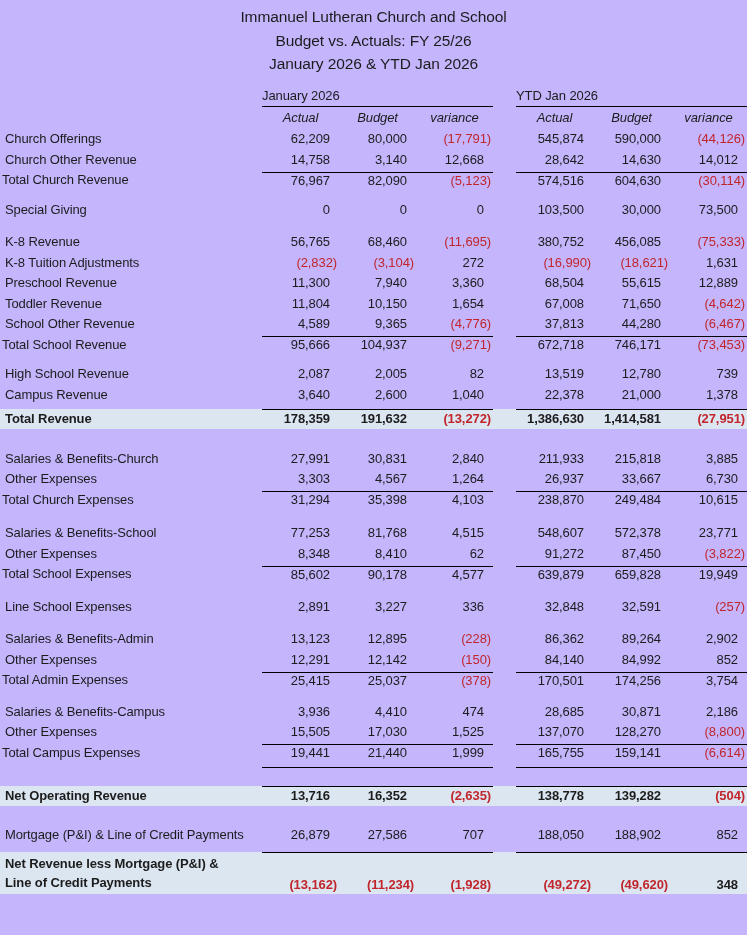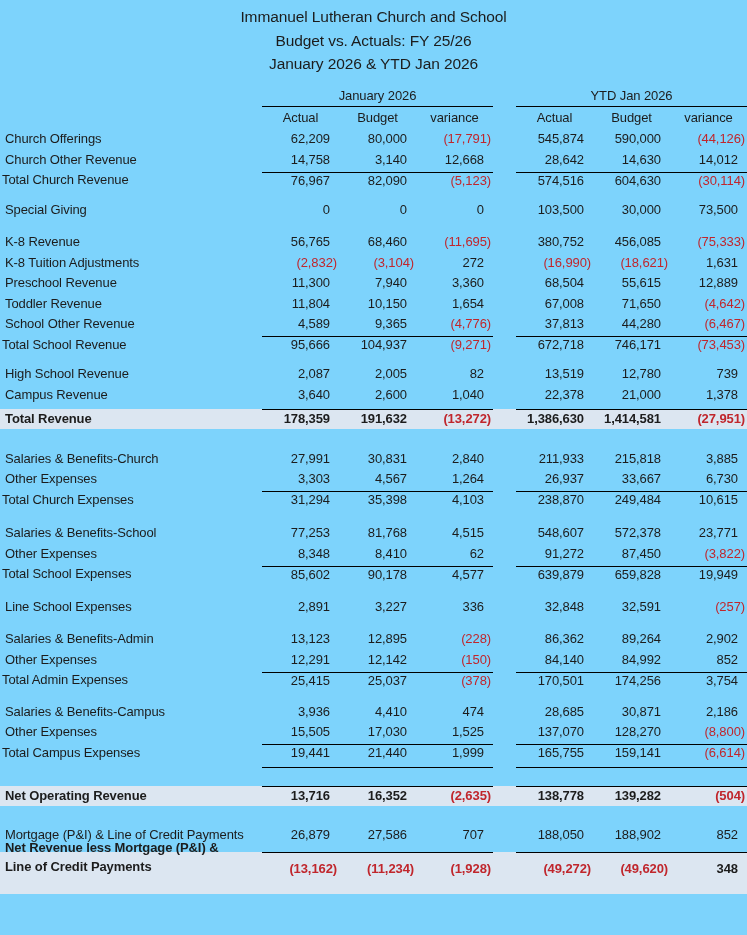--- a/index.html
+++ b/index.html
@@ -1,27 +1,27 @@
 <!DOCTYPE html>
 <html style="--neg: #c0262c; --band: #dce6f1;"><head>
 <meta charset="utf-8">
 <style>
   html,body{margin:0;padding:0;background:#ffffff;}
   body{font-family:"Liberation Sans",sans-serif;color:#1c1c1c;}
-  .page{width:747px;height:935px;background:#7dd3fc;overflow:hidden;font-size:13px;letter-spacing:-0.1px;}
+  .page{width:747px;height:935px;background:#c4b5fd;overflow:hidden;font-size:13px;letter-spacing:-0.1px;}
   .titles{text-align:center;padding-top:5px;}
   .title-line{font-size:15.5px;line-height:23.5px;white-space:nowrap;}
   .grid{display:grid;grid-template-columns:262px 77px 77px 77px 23px 77px 77px 77px;align-items:center;}
   .hdr1{height:23px;align-items:end;}
-  .grp{text-align:center;border-bottom:1.4px solid #000;line-height:21px;height:21px;}
-  .hdr2{height:22px;}
+  .grp{border-bottom:1.4px solid #000;line-height:21px;height:21px;}
+  .hdr2{height:22px;font-style:italic;}
   .sub{text-align:center;}
   .row{height:20.5px;}
   .row.band{background:var(--band);font-weight:bold;}
-  .row.tall{height:42px;align-items:end;padding-bottom:18px;box-sizing:border-box;}
+  .row.tall{height:42px;align-items:end;padding-bottom:2px;box-sizing:border-box;}
   .label{padding-left:5px;white-space:nowrap;overflow:hidden;grid-column:1;}
   .label.indent{padding-left:2px;}
   .label2{line-height:19px;}
   .num{text-align:right;padding-right:9px;white-space:nowrap;}
   .num.neg{color:var(--neg);padding-right:2px;}
   .lineabove{border-top:1.2px solid #000;}
   .rulerow{display:grid;grid-template-columns:262px 231px 23px 231px;}
   .rule-seg{border-bottom:1.4px solid #000;height:100%;}
   .gap{width:100%;}
 </style>

